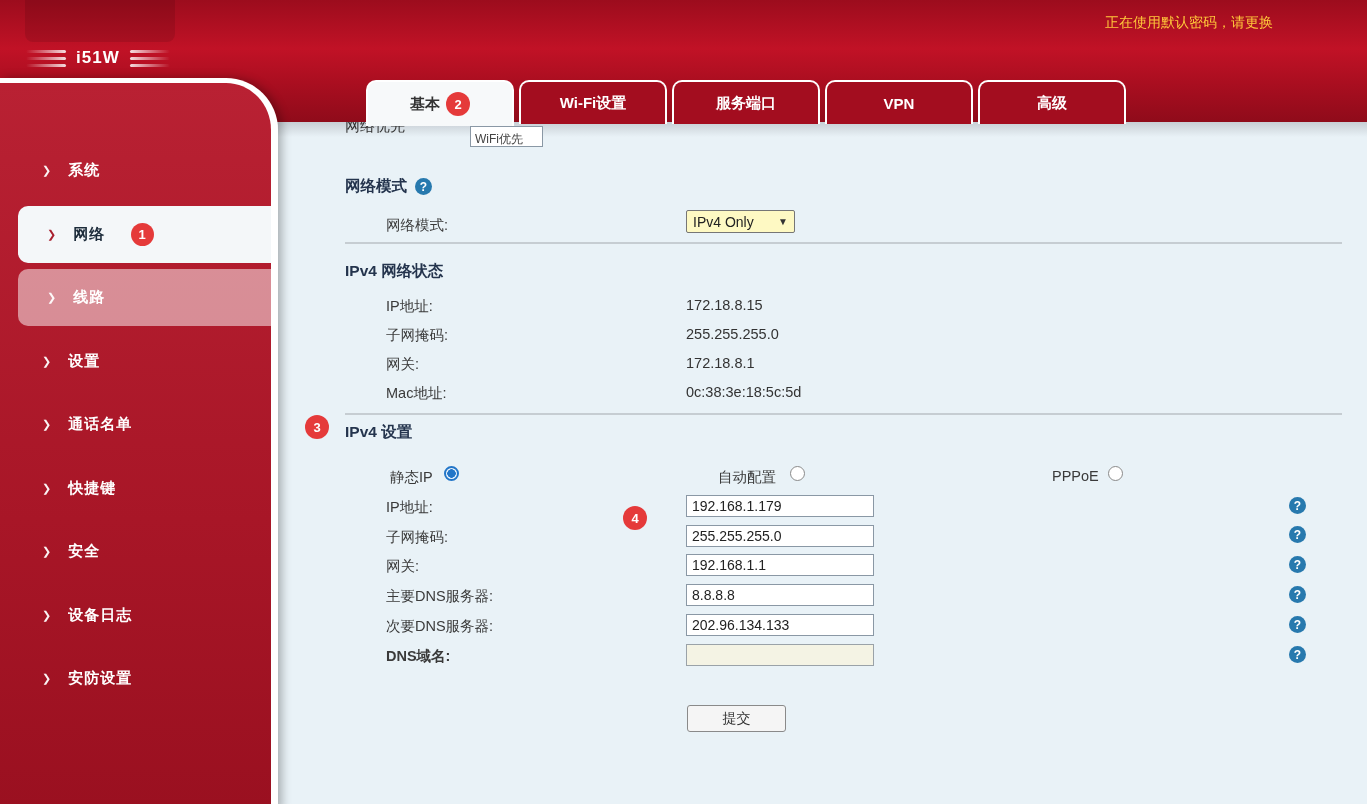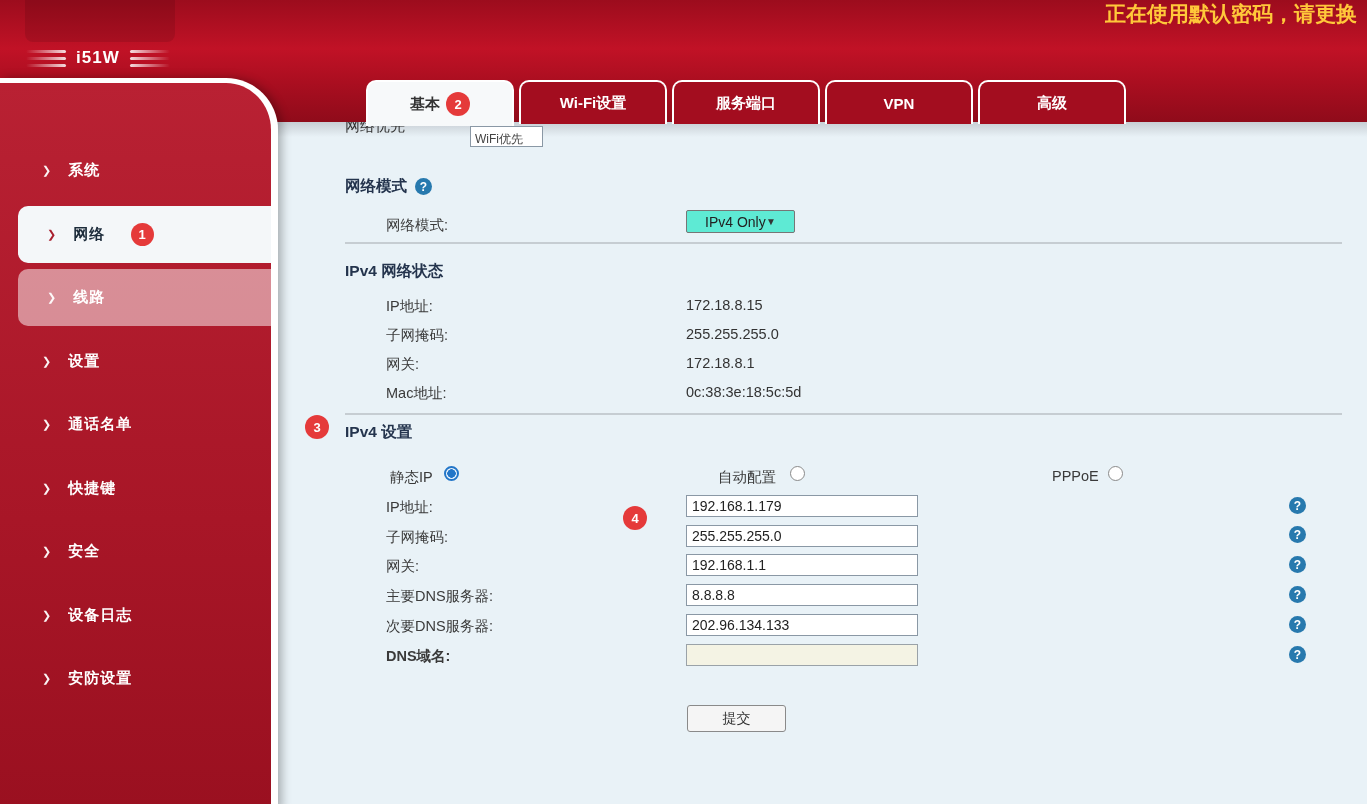--- a/index.html
+++ b/index.html
@@ -24,22 +24,22 @@
   .logo-wrap {
     position:absolute; left:26px; top:48px; display:flex; align-items:center; gap:10px;
     color:#fff;
   }
   .logo-text { font-size:17px; font-weight:700; letter-spacing:1px; }
   .speed-lines { display:flex; flex-direction:column; gap:4px; width:40px; }
   .speed-lines span { height:3px; border-radius:2px; }
   .speed-lines.l span { background:linear-gradient(90deg,rgba(255,255,255,0),rgba(255,255,255,.85)); }
   .speed-lines.r span { background:linear-gradient(270deg,rgba(255,255,255,0),rgba(255,255,255,.85)); }
   .warning-text {
-    position:absolute; left:1105px; top:0; white-space:nowrap;
-    font-size:21px; font-weight:700; color:#ffc83a;
+    position:absolute; left:1105px; top:14px; white-space:nowrap;
+    font-size:14px; font-weight:400; color:#ffc83a;
   }
 
   
   .tabs { position:absolute; left:326px; top:80px; display:flex; gap:5px; z-index:5;padding-left:40px; }
   .tab {
     width:148px; height:44px; border:2px solid #fff; border-bottom:none;
     border-radius:10px 10px 0 0; background:#a30d1f; color:#fff;
     font-size:15px; font-weight:700;
     display:flex; align-items:center; justify-content:center; cursor:pointer;
   }
@@ -96,38 +96,38 @@
     display:inline-flex; align-items:center; justify-content:center;
     width:17px; height:17px; border-radius:50%;
     background:#2779ae; color:#fff; font-size:12px; font-weight:700; cursor:pointer;
   }
   .form-label { position:absolute; left:110px; font-size:14.5px; color:#3a3a3a; }
   .value-text { position:absolute; left:410px; font-size:14.5px; color:#333; }
   .divider { position:absolute; left:69px; right:25px; height:2px; background:#c6cdd2; }
 
   .select-box {
     position:absolute; left:410px; width:109px; height:23px;
-    background:#5eead4; border:1px solid #767676; border-radius:2px;
+    background:#fef9c3; border:1px solid #767676; border-radius:2px;
     font-size:14px; color:#222; display:flex; align-items:center;
-    padding:0 18px; justify-content:space-between; cursor:pointer;
+    padding:0 6px; justify-content:space-between; cursor:pointer;
   }
   .select-box .car { font-size:10px; color:#333; }
 
   .radio {
     position:absolute; width:15px; height:15px; border-radius:50%;
     background:#fff; border:1.5px solid #8a8a8a; cursor:pointer;
   }
   .radio.checked {
     border:2px solid #2376c8;
     background:radial-gradient(circle,#2376c8 0 4px,#eaf4fd 4.5px);
   }
   .radio-label { position:absolute; font-size:14.5px; color:#3a3a3a; }
 
   .text-input {
-    position:absolute; left:410px; width:232px; height:22px;
+    position:absolute; left:410px; width:188px; height:22px;
     background:#fff; border:1px solid #8a98a5; font-size:14px; color:#222;
     padding:0 5px; font-family:"Liberation Sans","DejaVu Sans",sans-serif;
   }
   .text-input:disabled, .text-input.disabled { background:#f4f3e4; border-color:#9aa2a8; }
 
   .num-badge { position:absolute; z-index:3; }
   .submit-btn {
     position:absolute; left:411px; top:583px; width:99px; height:27px;
     background:#f5f5f5; border:1px solid #8a8a8a; border-radius:3px;
     font-size:14px; color:#333; cursor:pointer;

